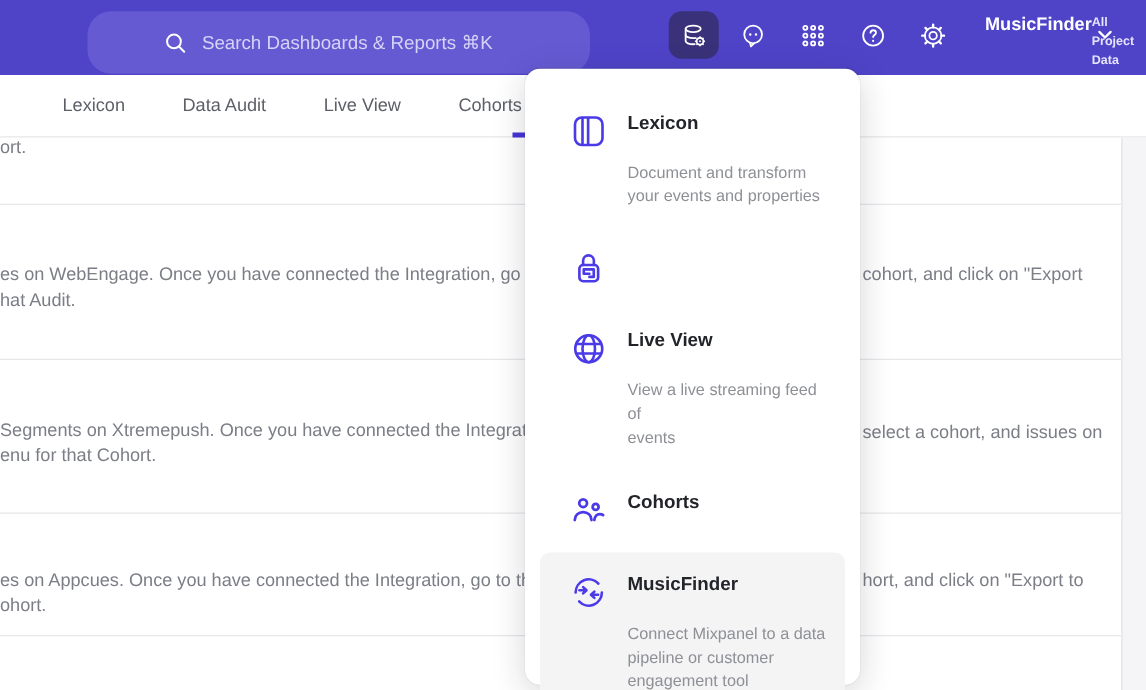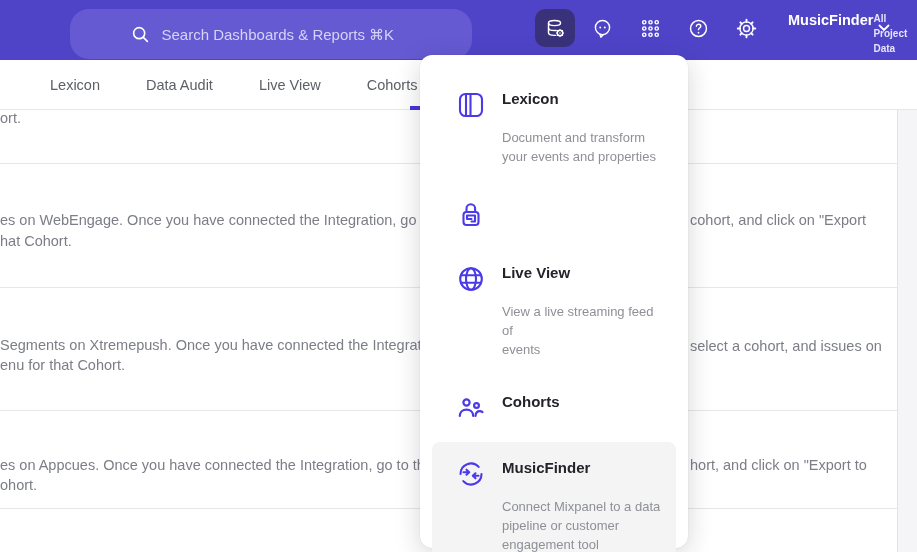--- a/index.html
+++ b/index.html
@@ -53,21 +53,21 @@
 <body>
 
 <div class="stage">
 
   <div class="content">
     <div class="bg-line" style="left:0;top:-2px">ort.</div>
     <div class="divider" style="top:53px"></div>
 
     <div class="bg-line" style="left:0;top:100px">es on WebEngage. Once you have connected the Integration, go to the</div>
     <div class="bg-line" style="left:690px;top:100px">cohort, and click on "Export</div>
-    <div class="bg-line" style="left:0;top:121px">hat Cohort.</div>
+    <div class="bg-line" style="left:0;top:121px">hat Audit.</div>
     <div class="divider" style="top:177px"></div>
 
     <div class="bg-line" style="left:0;top:225px">Segments on Xtremepush. Once you have connected the Integration,</div>
     <div class="bg-line" style="left:690px;top:226px">select a cohort, and issues on</div>
     <div class="bg-line" style="left:0;top:245px">enu for that Cohort.</div>
     <div class="divider" style="top:300px"></div>
 
     <div class="bg-line" style="left:0;top:345px">es on Appcues. Once you have connected the Integration, go to the M</div>
     <div class="bg-line" style="left:690px;top:345px">hort, and click on "Export to</div>
     <div class="bg-line" style="left:0;top:365px">ohort.</div>

